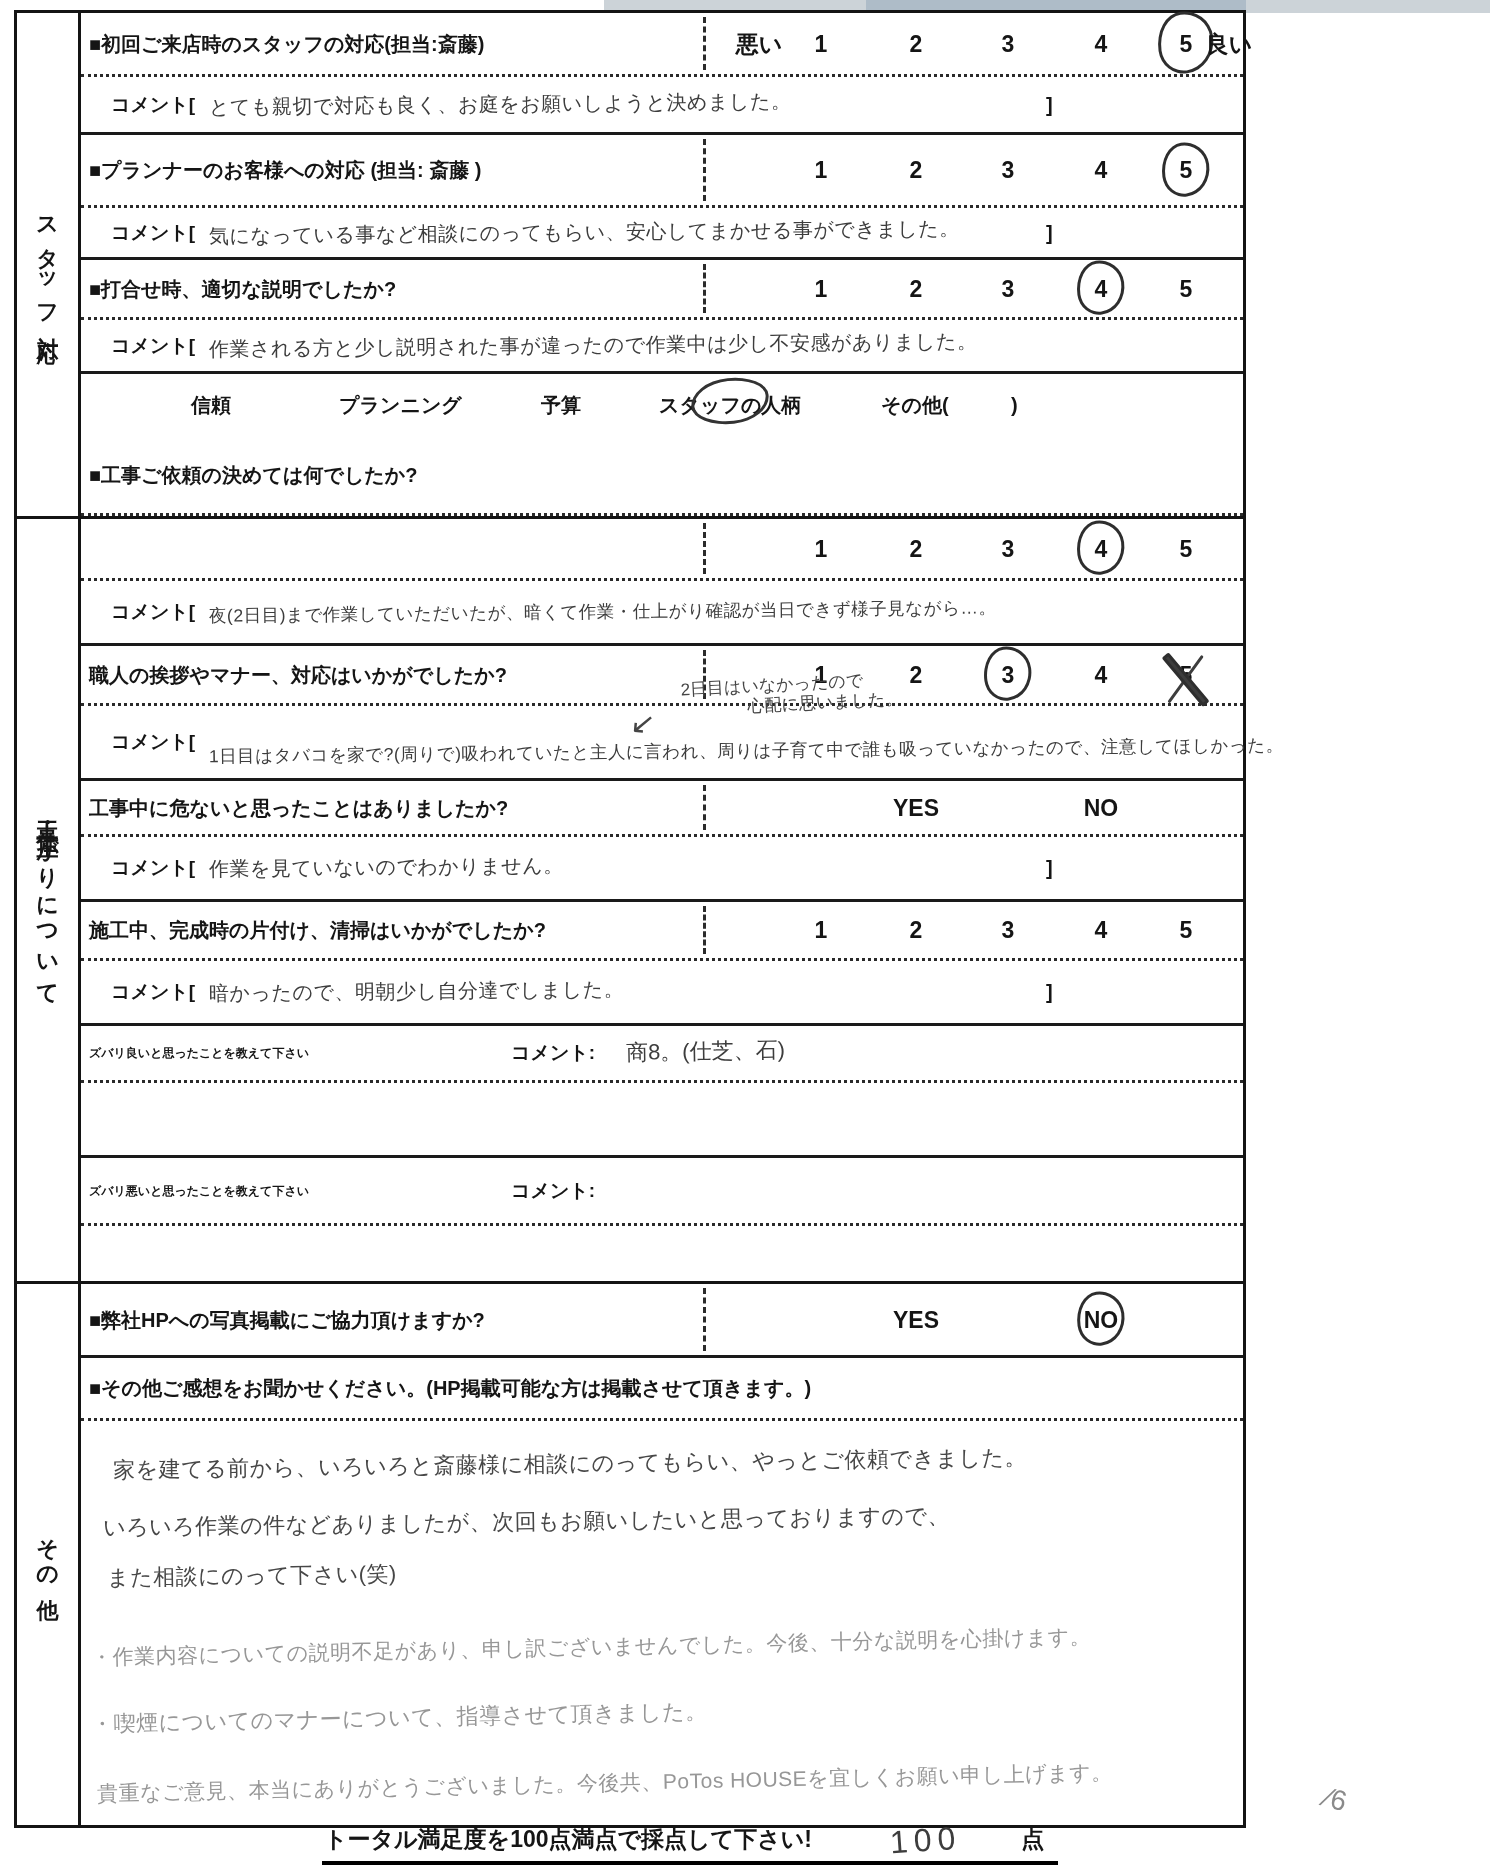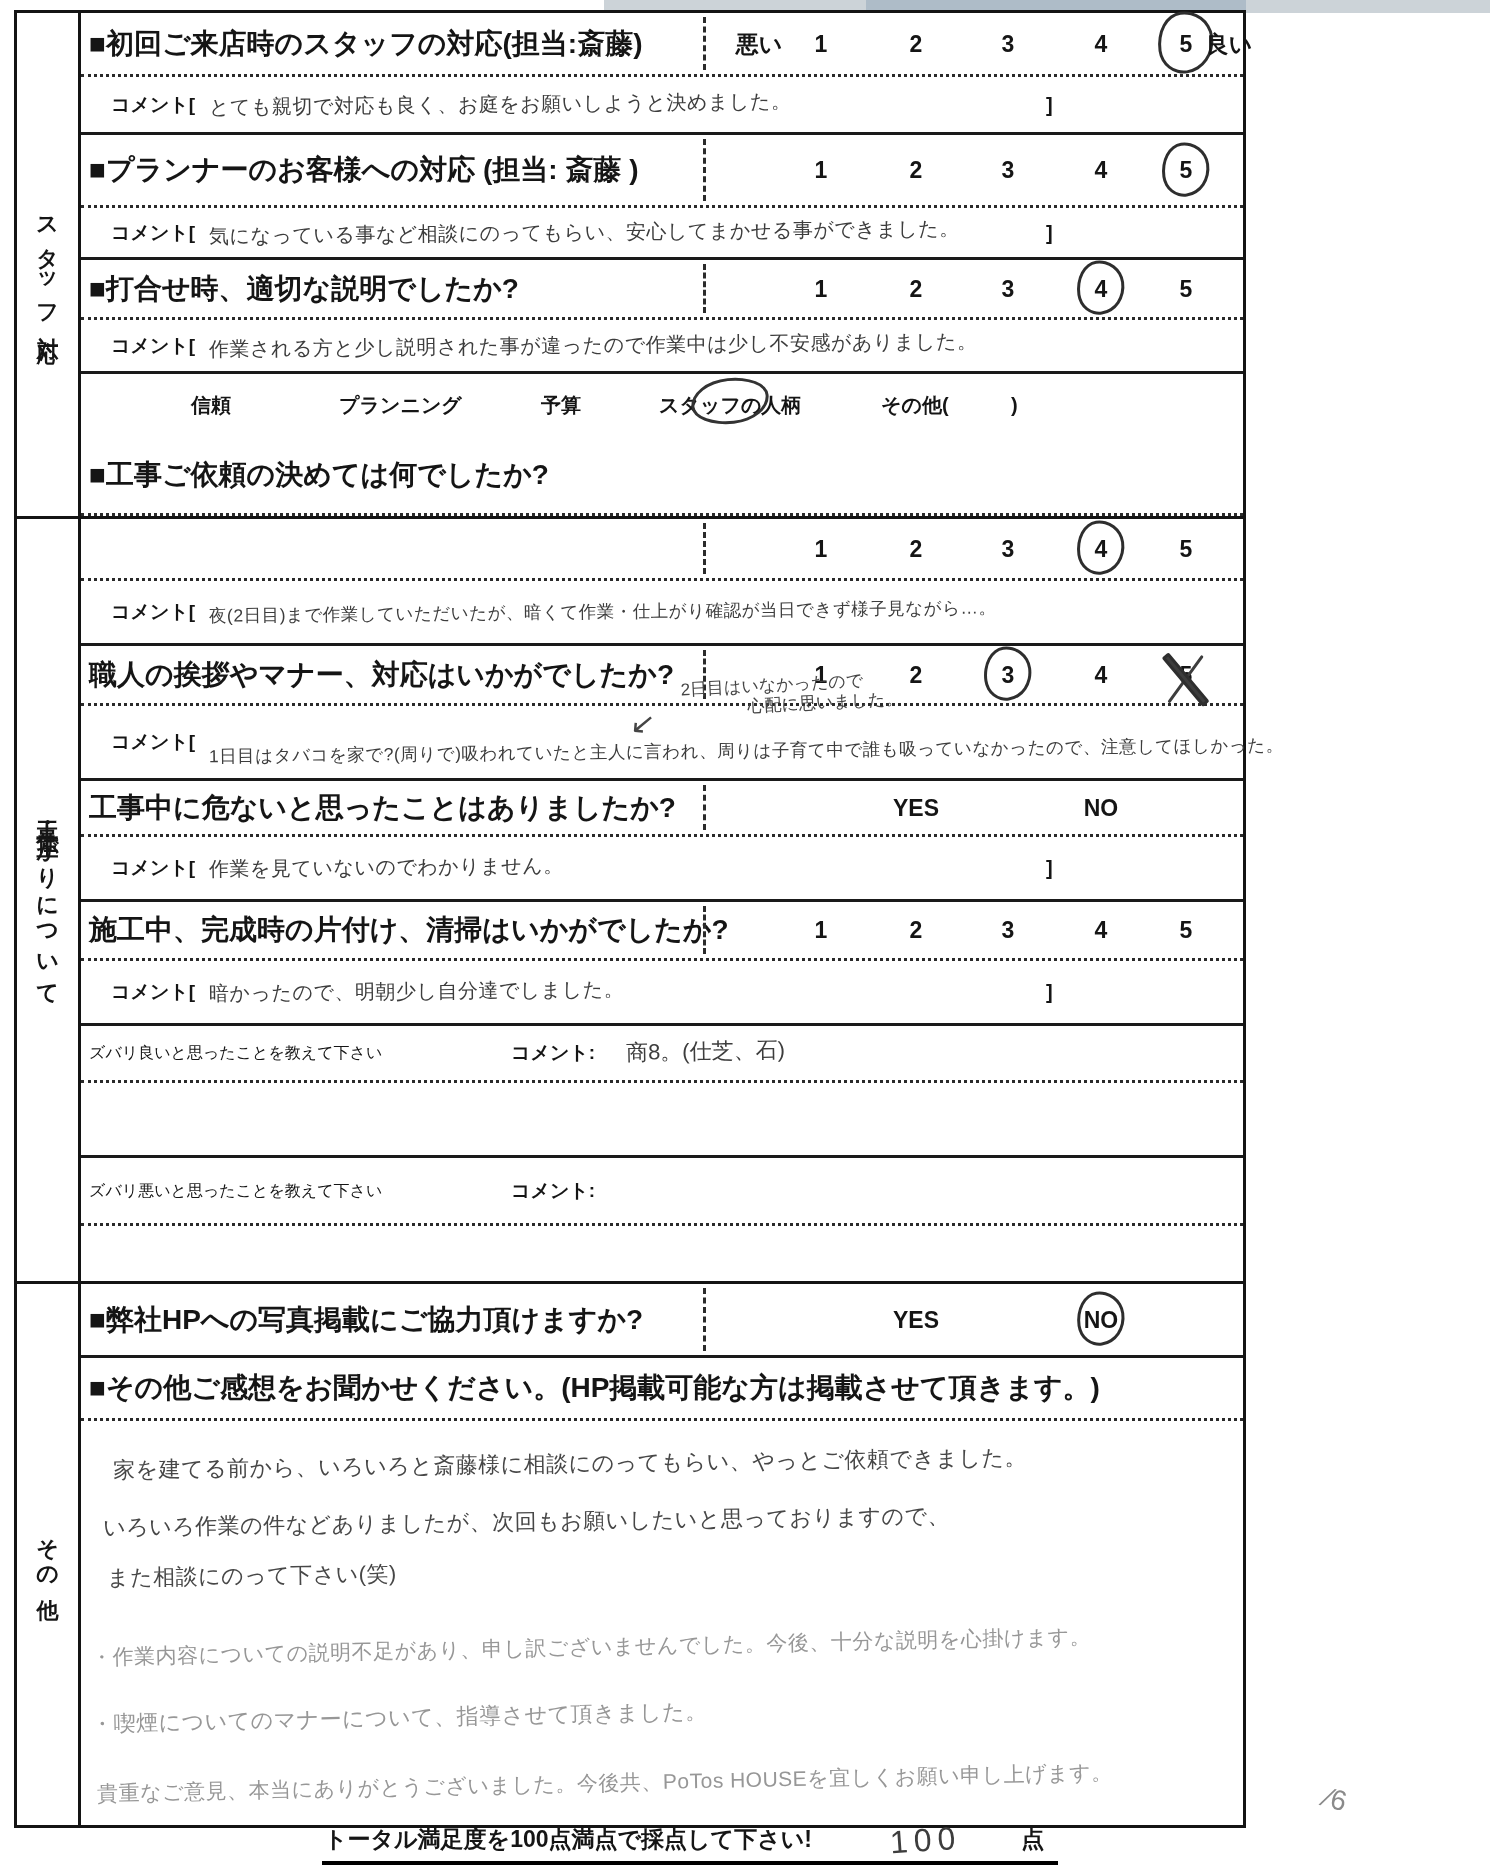--- a/index.html
+++ b/index.html
@@ -16,21 +16,21 @@
   .section-label { width:64px; border-right:3px solid #141414; display:flex;
     align-items:center; justify-content:center; writing-mode:vertical-rl; text-orientation:upright;
     font-size:22px; font-weight:700; letter-spacing:4px; }
   .rows { flex:1; display:flex; flex-direction:column; min-width:0; }
 
   .row { position:relative; overflow:visible; }
   .row.dotted { border-bottom:3px dotted #2a2a2a; }
   .row.solid  { border-bottom:3px solid #1a1a1a; }
 
   .qtext { position:absolute; left:8px; top:50%; transform:translateY(-50%);
-    font-size:28px; font-weight:600; white-space:nowrap; }
+    font-size:20px; font-weight:600; white-space:nowrap; }
   .vdiv { position:absolute; left:622px; top:4px; bottom:4px; border-left:3px dashed #2b2b2b; }
 
   .num { position:absolute; top:50%; transform:translate(-50%,-50%);
     font-size:23px; font-weight:700; white-space:nowrap; }
   .pos-bad{left:678px;} .pos1{left:740px;} .pos2{left:835px;} .pos3{left:927px;}
   .pos4{left:1020px;} .pos5{left:1105px;} .pos-good{left:1148px;}
   .pos-yes{left:835px;} .pos-no{left:1020px;}
 
   .circled::after { content:""; position:absolute; left:50%; top:50%;
     width:42px; height:48px; transform:translate(-50%,-52%) rotate(-8deg);
@@ -57,21 +57,21 @@
 
   .note { position:absolute; left:548px; top:30px; color:#454545; font-size:17px;
     transform:rotate(-3deg); z-index:3; line-height:1.15; white-space:nowrap; }
   .note .nl1 { display:block; margin-left:52px; }
   .note .nl2 { display:block; margin-left:118px; }
   .note-arrow { position:absolute; left:0; top:24px; font-size:30px; color:#454545;
     transform:rotate(8deg); }
 
   .zhead { position:relative; border-bottom:3px dotted #2a2a2a; }
   .zlabel { position:absolute; left:8px; top:50%; transform:translateY(-50%);
-    font-size:16px; font-weight:400; white-space:nowrap; }
+    font-size:12px; font-weight:700; white-space:nowrap; }
   .zcpre { position:absolute; left:430px; top:50%; transform:translateY(-50%);
     font-size:19px; font-weight:600; }
   .zhw { position:absolute; left:545px; top:50%; transform:translateY(-55%) rotate(-1deg);
     font-size:22px; color:#3d3d3d; white-space:nowrap; }
 
   .free { position:relative; }
   .fl { position:absolute; white-space:nowrap; }
   .pen { color:#474747; font-size:22px; transform:rotate(-0.8deg); letter-spacing:0.5px; }
   .pencil { color:#979797; font-size:22px; transform:rotate(-1.2deg); letter-spacing:0.5px; }
 

